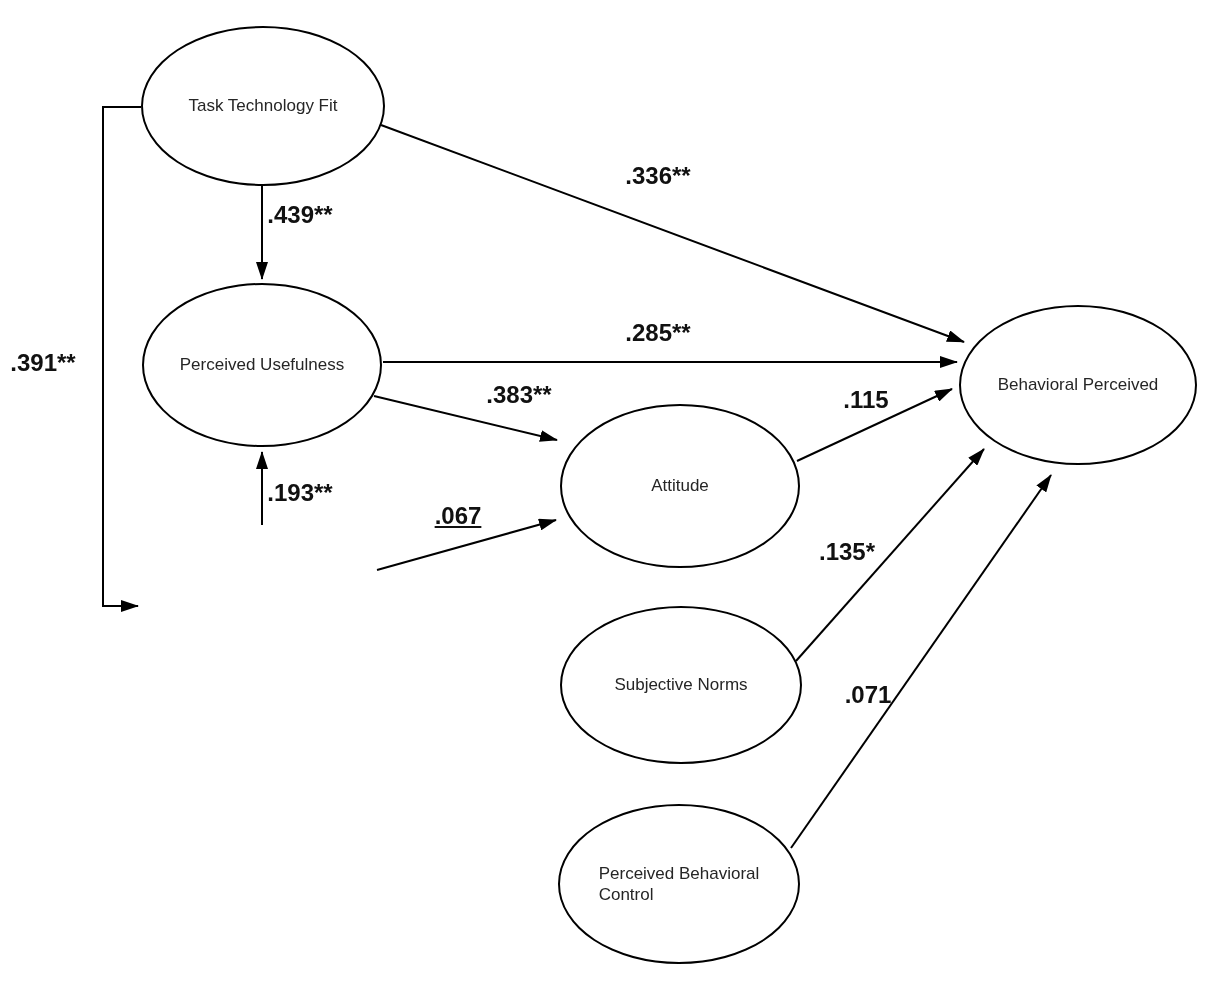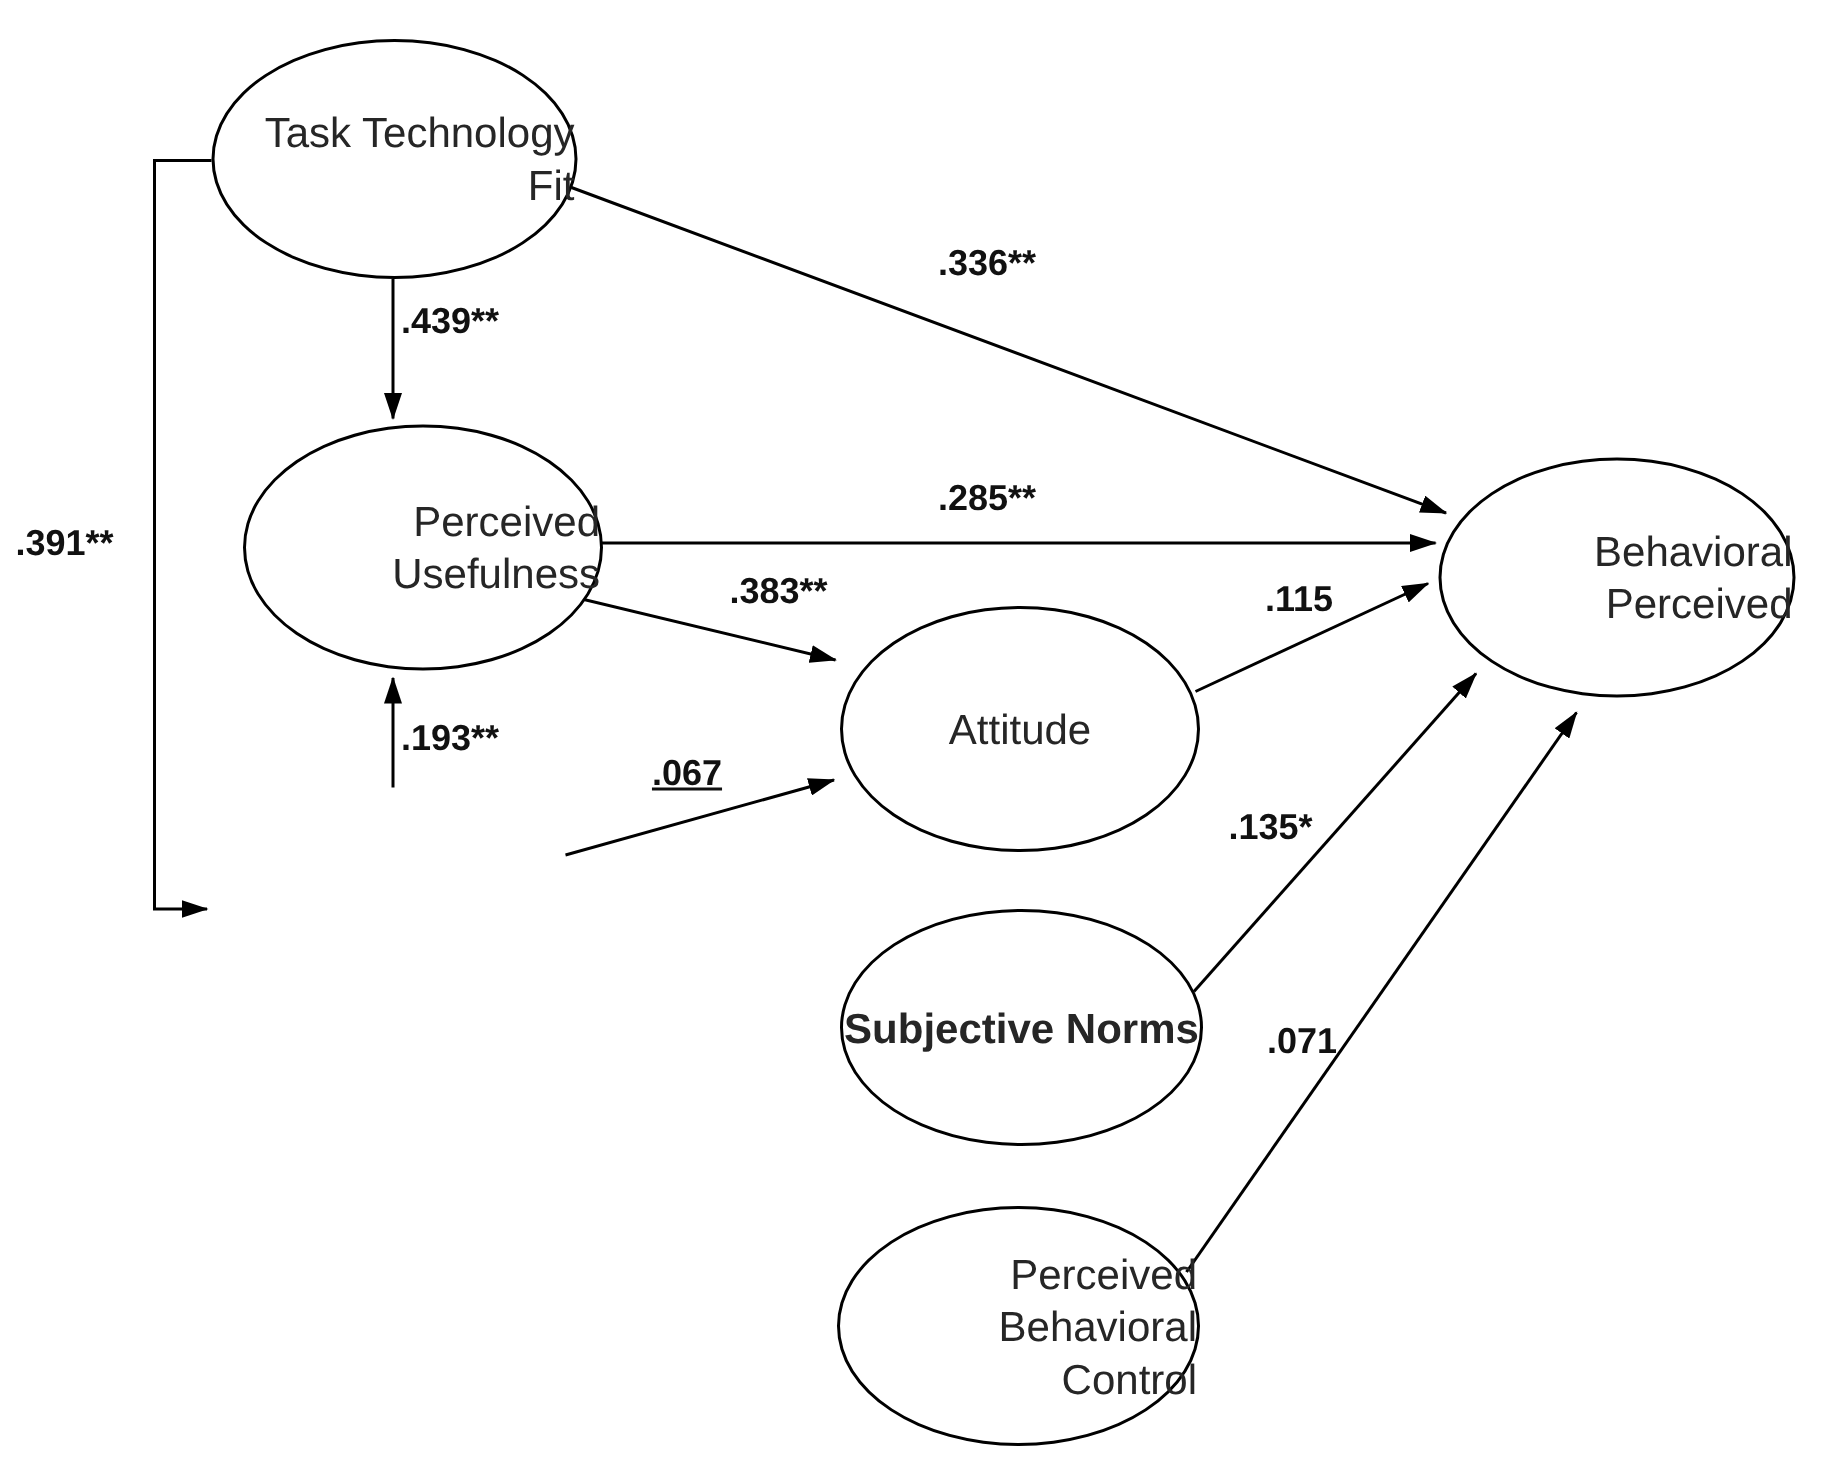--- a/index.html
+++ b/index.html
@@ -23,40 +23,40 @@
     border-radius: 50%;
     background: #ffffff;
     display: flex;
     align-items: center;
     justify-content: center;
   }
   .node-label {
     display: block;
     width: max-content;
     max-width: 260px;
-    font-size: 28px;
+    font-size: 17px;
     line-height: 1.25;
     color: #262626;
-    text-align: right;
+    text-align: left;
     white-space: pre-line;
   }
   .edge-label {
     position: absolute;
     transform: translate(-50%, -50%);
     font-size: 24px;
     font-weight: 700;
     color: #111111;
     white-space: nowrap;
   }
   
   #node-ttf  { left: 141px; top: 26px;  width: 244px; height: 160px; }
-  #node-pu   { left: 142px; top: 283px; width: 240px; height: 164px; margin-left: 20px; }
+  #node-pu   { left: 142px; top: 283px; width: 240px; height: 164px; }
   #node-peou { left: 142px; top: 526px; width: 240px; height: 162px; }
   #node-att  { left: 560px; top: 404px; width: 240px; height: 164px; }
-  #node-sn   { left: 560px; top: 606px; width: 242px; height: 158px; font-weight: bold; }
+  #node-sn   { left: 560px; top: 606px; width: 242px; height: 158px; }
   #node-pbc  { left: 558px; top: 804px; width: 242px; height: 160px; }
   #node-bi   { left: 959px; top: 305px; width: 238px; height: 160px; }
   
   #lbl-ttf-pu   { left: 300px;  top: 215px; }
   #lbl-ttf-peou { left: 43px;   top: 331px; margin-top: 32px; }
   #lbl-ttf-bi   { left: 658px;  top: 176px; }
   #lbl-pu-bi    { left: 658px;  top: 333px; }
   #lbl-pu-att   { left: 519px;  top: 395px; }
   #lbl-peou-pu  { left: 300px;  top: 493px; }
   #lbl-peou-att { left: 458px;  top: 516px; text-decoration: underline; }

